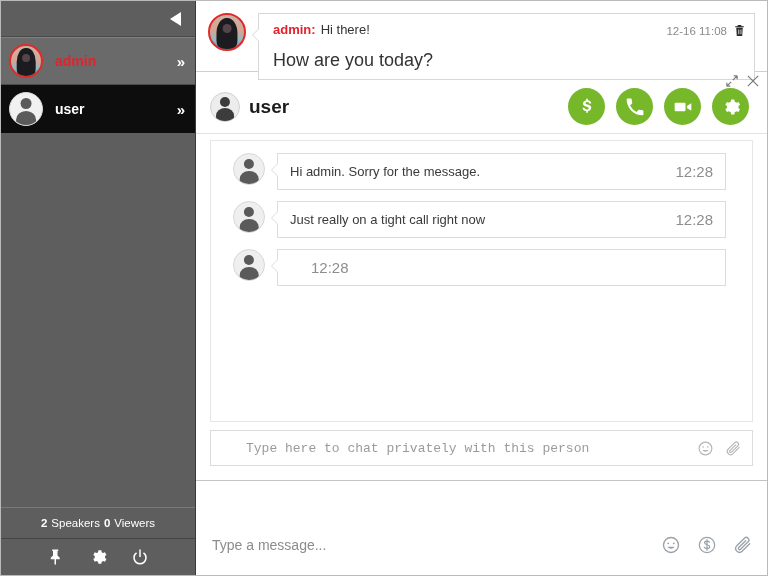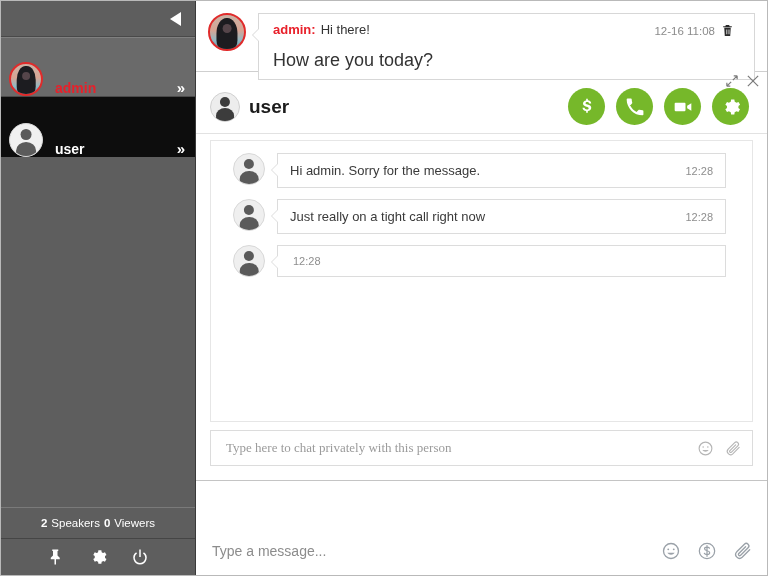--- a/index.html
+++ b/index.html
@@ -45,23 +45,23 @@
     border-bottom: 1px solid #494949;
   }
   .collapse-arrow {
     width: 0; height: 0;
     border-top: 7px solid transparent;
     border-bottom: 7px solid transparent;
     border-right: 11px solid #ffffff;
     cursor: pointer;
   }
   .user-row {
-    height: 60px;
-    display: flex;
-    align-items: flex-end;
+    height: 48px;
+    display: flex;
+    align-items: center;
     padding: 0 12px 0 8px;
     box-sizing: border-box;
     cursor: pointer;
     position: relative;
   }
   .user-row.admin {
     background: #6a6a6a;
     border-top: 1px solid #808080;
     border-bottom: 1px solid #4a4a4a;
   }
@@ -216,21 +216,21 @@
     width: 0; height: 0;
     border-top: 7px solid transparent;
     border-bottom: 7px solid transparent;
     border-right: 7px solid #ffffff;
   }
   .pub-line1 { font-size: 13px; color: #333; }
   .pub-sender { color: #e8202a; font-weight: bold; margin-right: 5px; }
   .pub-line2 { font-size: 18px; color: #333; margin-top: 13px; }
   .pub-meta {
     position: absolute;
-    right: 20px; top: 9px;
+    right: 8px; top: 9px;
     display: flex; align-items: center; gap: 6px; justify-content: center;
   }
   .pub-time { font-size: 11.5px; color: #8b8b8b; }
   .trash-ico { width: 13px; height: 15px; fill: #2a2a2a; cursor: pointer; }
 
   
   .private-panel {
     flex: 1;
     display: flex;
     flex-direction: column;
@@ -347,55 +347,56 @@
   }
   .msg-bubble::after {
     content: "";
     position: absolute; left: -6px; top: 9px;
     width: 0; height: 0;
     border-top: 7px solid transparent;
     border-bottom: 7px solid transparent;
     border-right: 7px solid #ffffff;
   }
   .msg-text { font-size: 13px; color: #3a3a3a; flex: 1; }
-  .msg-time { font-size: 11px; color: #8e8e8e; margin-left: 3px; flex: none; }
+  .msg-time { font-size: 15px; color: #8e8e8e; margin-left: 21px; flex: none; }
 
   .priv-input-wrap {
     padding: 8px 14px 14px 14px;
   }
   .priv-input {
     border: 1px solid #dcdcdc;
     height: 36px;
     display: flex;
     align-items: center;
     padding: 0 10px 0 13px;
     box-sizing: border-box;
     background: #fff;
   }
   .priv-input input {
     flex: 1;
     border: none;
     outline: none;
     font-size: 13px;
     color: #c2410c;
-    font-family: Liberation Serif, serif;
+    font-family: Liberation Mono, monospace;
     background: transparent;
+    margin-left: 20px;
   }
   .priv-input input::placeholder { color: #9b9b9b; }
   .in-icons { display: flex; align-items: center; gap: 11px; }
   .in-ico { width: 17px; height: 17px; cursor: pointer; }
   .in-ico svg { width: 17px; height: 17px; display: block; }
 
   
   .composer {
     height: 94px;
     flex: none;
     display: flex;
     align-items: flex-end;
-    padding: 0 14px 14px 14px;
+    padding: 0 14px 20px 14px;
     box-sizing: border-box;
     background: #fff;
   }
   .composer-inner {
     width: 100%;
     display: flex;
     align-items: center;
   }
   .composer input {
     flex: 1;

